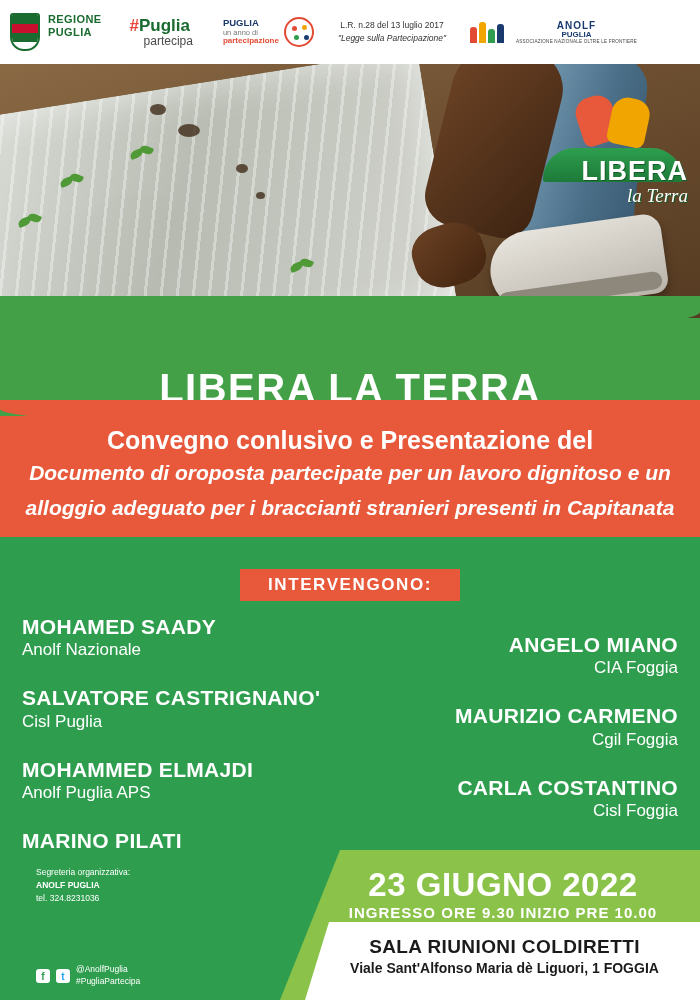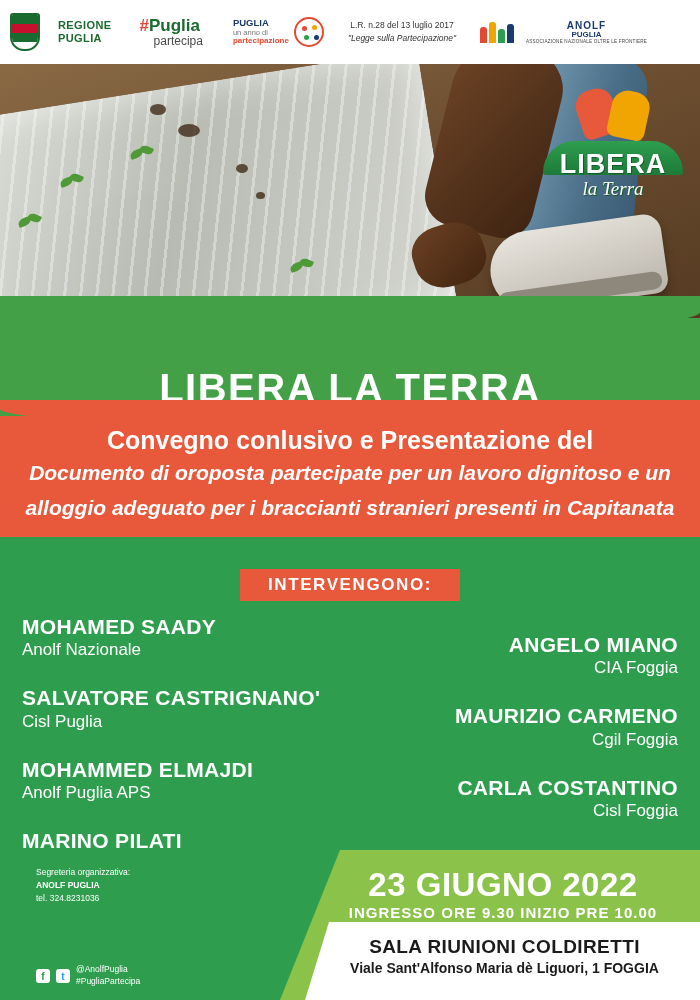--- a/index.html
+++ b/index.html
@@ -10,21 +10,21 @@
     overflow:hidden;
     position:relative;
   }
   .poster { width:700px; height:1000px; position:relative; overflow:hidden; background:#2e9e4e; }
 
   
   .header {
     height:64px; background:#ffffff; display:flex; align-items:center;
     padding:4px 10px; gap:10px; position:relative; z-index:5;
   }
-  .logo-regione { display:flex; align-items:center; gap:18px; }
+  .logo-regione { display:flex; gap:8px; }
   .stemma {
     width:30px; height:38px; background:#ffffff; border:2px solid #1a6b2f;
     border-radius:3px 3px 14px 14px; display:flex; flex-direction:column;
     align-items:center; justify-content:flex-start; overflow:hidden;
   }
   .stemma .top { width:100%; height:9px; background:#1a6b2f; }
   .stemma .mid { width:100%; height:9px; background:#c8102e; }
   .stemma .bot { width:100%; height:9px; background:#1a6b2f; }
   .regione-text { font-size:11px; font-weight:bold; color:#1a6b2f; line-height:1.15; letter-spacing:.4px; }
 
@@ -88,21 +88,21 @@
     background:linear-gradient(120deg,#6e4426,#3e2412);
     border-radius:50px 40px 30px 30px; transform:rotate(14deg);
   }
   .hand {
     position:absolute; right:215px; top:160px; width:72px; height:62px;
     background:linear-gradient(150deg,#6b4124,#42240f);
     border-radius:40% 45% 40% 45%; transform:rotate(-18deg);
   }
 
   
-  .badge { position:absolute; right:12px; top:25px; width:150px; text-align:center; }
+  .badge { position:absolute; right:12px; top:32px; width:150px; text-align:right; }
   .badge .hands { position:relative; height:52px; }
   .badge .hands .h {
     position:absolute; width:38px; height:48px; border-radius:16px 16px 8px 8px;
   }
   .badge .hill {
     width:140px; height:34px; margin:0 auto;
     background:linear-gradient(180deg,#2e9e4e,#1d7a38);
     border-radius:70px 70px 6px 6px;
   }
   .badge .libera {

